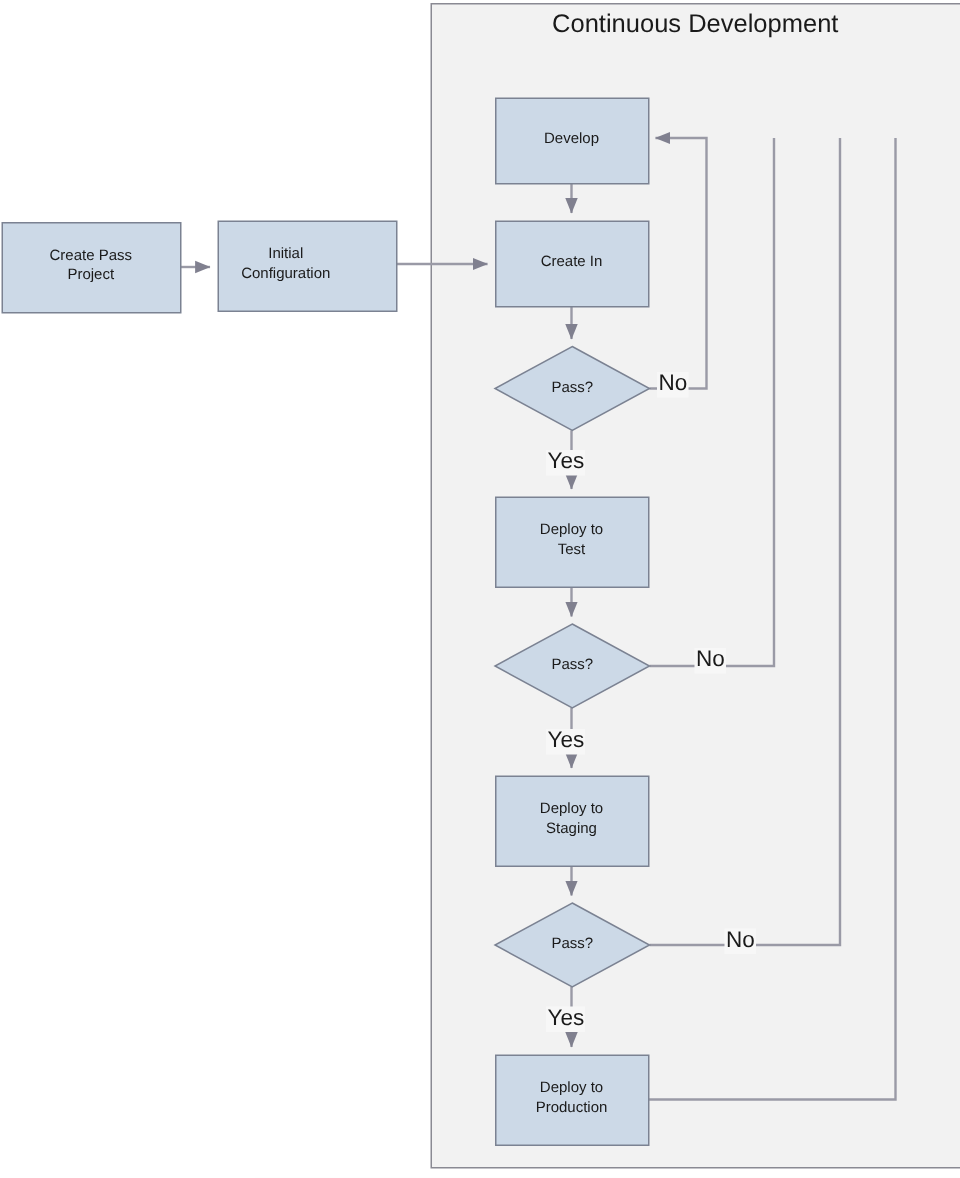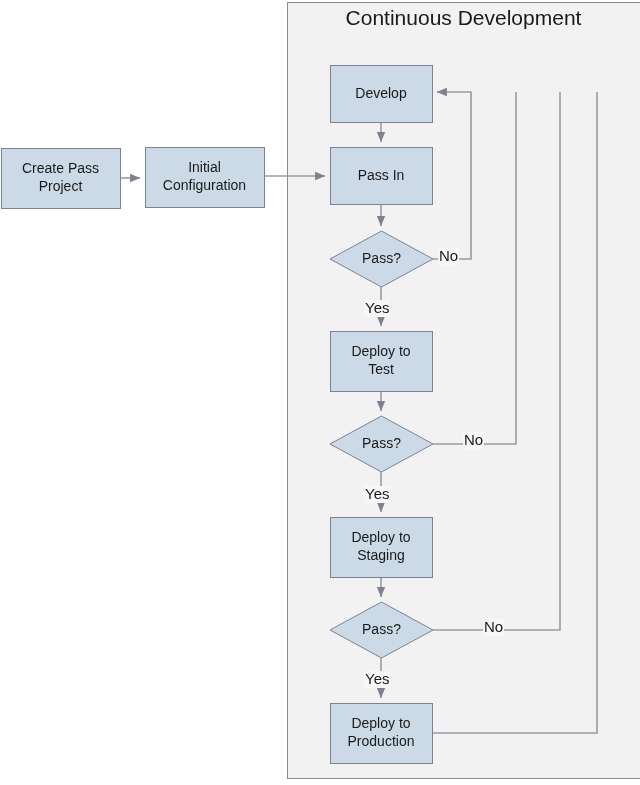--- a/index.html
+++ b/index.html
@@ -25,42 +25,42 @@
     left: 0;
     top: 0;
   }
   .node-label {
     position: absolute;
     display: flex;
     align-items: center;
     justify-content: center;
     text-align: center;
     color: #1a1a1a;
-    font-size: 14px;
+    font-size: 10px;
     line-height: 1.28;
     white-space: pre-line;
     pointer-events: none;
   }
   .edge-label {
     position: absolute;
     background: #f7f7f7;
     color: #1a1a1a;
     font-size: 15px;
     line-height: 1.1;
     padding: 0 1px;
     text-align: center;
     white-space: nowrap;
   }
   .panel-title {
     position: absolute;
     left: 287px;
     top: 6px;
     width: 353px;
     text-align: center;
-    font-size: 21px;
+    font-size: 17px;
     color: #1a1a1a;
   }
 </style>
 </head>
 <body>
 
 <div id="stage">
 
   <svg id="diagram-svg" width="640" height="785">
     <defs>
@@ -99,24 +99,24 @@
         <polygon points="381.5,602 433,630 381.5,658 330,630" fill="#ccd9e7" stroke="#7b8292" stroke-width="1"></polygon>
         <rect x="330.5" y="703.5" width="102" height="60" fill="#ccd9e7" stroke="#7b8292" stroke-width="1"></rect>
       </g>
   </svg>
 
   <div class="panel-title">Continuous Development</div>
 
   <div id="node-label-layer">
       <div class="node-label" style="left: 1px; top: 148px; width: 119px; height: 60px;">Create Pass
 Project</div>
-      <div class="node-label" style="left: 145px; top: 147px; width: 119px; height: 60px;">Initial
+      <div class="node-label" style="left: 131px; top: 147px; width: 119px; height: 60px;">Initial
 Configuration</div>
       <div class="node-label" style="left: 330px; top: 65px; width: 102px; height: 57px;">Develop</div>
-      <div class="node-label" style="left: 330px; top: 147px; width: 102px; height: 57px;">Pass In</div>
+      <div class="node-label" style="left: 330px; top: 147px; width: 102px; height: 57px;">Create In</div>
       <div class="node-label" style="left: 330px; top: 231px; width: 103px; height: 56px;">Pass?</div>
       <div class="node-label" style="left: 330px; top: 331px; width: 102px; height: 60px;">Deploy to
 Test</div>
       <div class="node-label" style="left: 330px; top: 416px; width: 103px; height: 56px;">Pass?</div>
       <div class="node-label" style="left: 330px; top: 517px; width: 102px; height: 60px;">Deploy to
 Staging</div>
       <div class="node-label" style="left: 330px; top: 602px; width: 103px; height: 56px;">Pass?</div>
       <div class="node-label" style="left: 330px; top: 703px; width: 102px; height: 60px;">Deploy to
 Production</div>
     </div>

